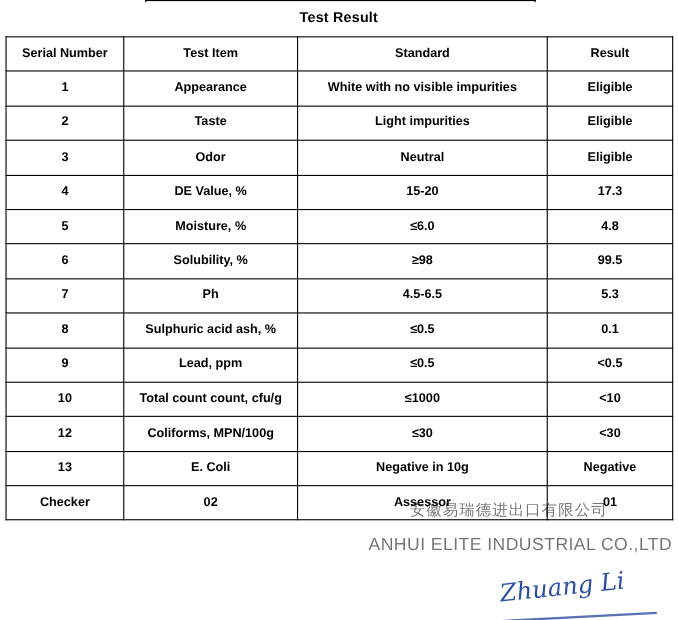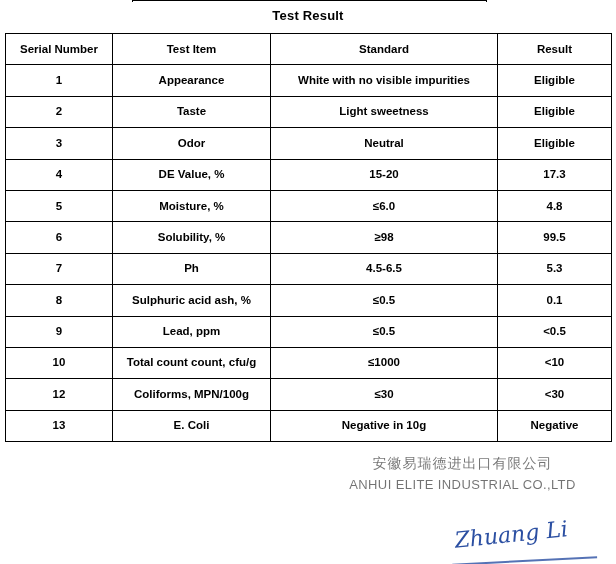--- a/index.html
+++ b/index.html
@@ -78,24 +78,24 @@
     text-align: center;
     color: #000000;
     opacity: 0.55;
   }
   .watermark .wm-cn {
     font-size: 14px;
     letter-spacing: 1px;
     white-space: nowrap;
   }
   .watermark .wm-en {
-    font-size: 13px;
+    font-size: 16px;
     letter-spacing: 0.4px;
     white-space: nowrap;
-    margin-top: 4px;
+    margin-top: 14px;
   }
   .signature {
     position: absolute;
     left: 455px;
     top: 520px;
     width: 150px;
     height: 40px;
     color: #2b4fa2;
     font-family: "DejaVu Serif", serif;
     font-style: italic;
@@ -141,21 +141,21 @@
 
       <tr>
         <td>1</td>
         <td>Appearance</td>
         <td>White with no visible impurities</td>
         <td>Eligible</td>
       </tr>
       <tr>
         <td>2</td>
         <td>Taste</td>
-        <td>Light sweetness</td>
+        <td>Light impurities</td>
         <td>Eligible</td>
       </tr>
       <tr>
         <td>3</td>
         <td>Odor</td>
         <td>Neutral</td>
         <td>Eligible</td>
       </tr>
       <tr>
         <td>4</td>
@@ -205,20 +205,26 @@
         <td>≤30</td>
         <td>&lt;30</td>
       </tr>
       <tr>
         <td>13</td>
         <td>E. Coli</td>
         <td>Negative in 10g</td>
         <td>Negative</td>
       </tr>
 
+      <tr>
+        <td>Checker</td>
+        <td>02</td>
+        <td>Assessor</td>
+        <td>01</td>
+      </tr>
     </tbody>
   </table>
 
   <div class="watermark">
     <div class="wm-cn">安徽易瑞德进出口有限公司</div>
     <div class="wm-en">ANHUI ELITE INDUSTRIAL CO.,LTD</div>
   </div>
 
   <div class="signature">Zhuang Li</div>
   <div class="sig-underline"></div>

